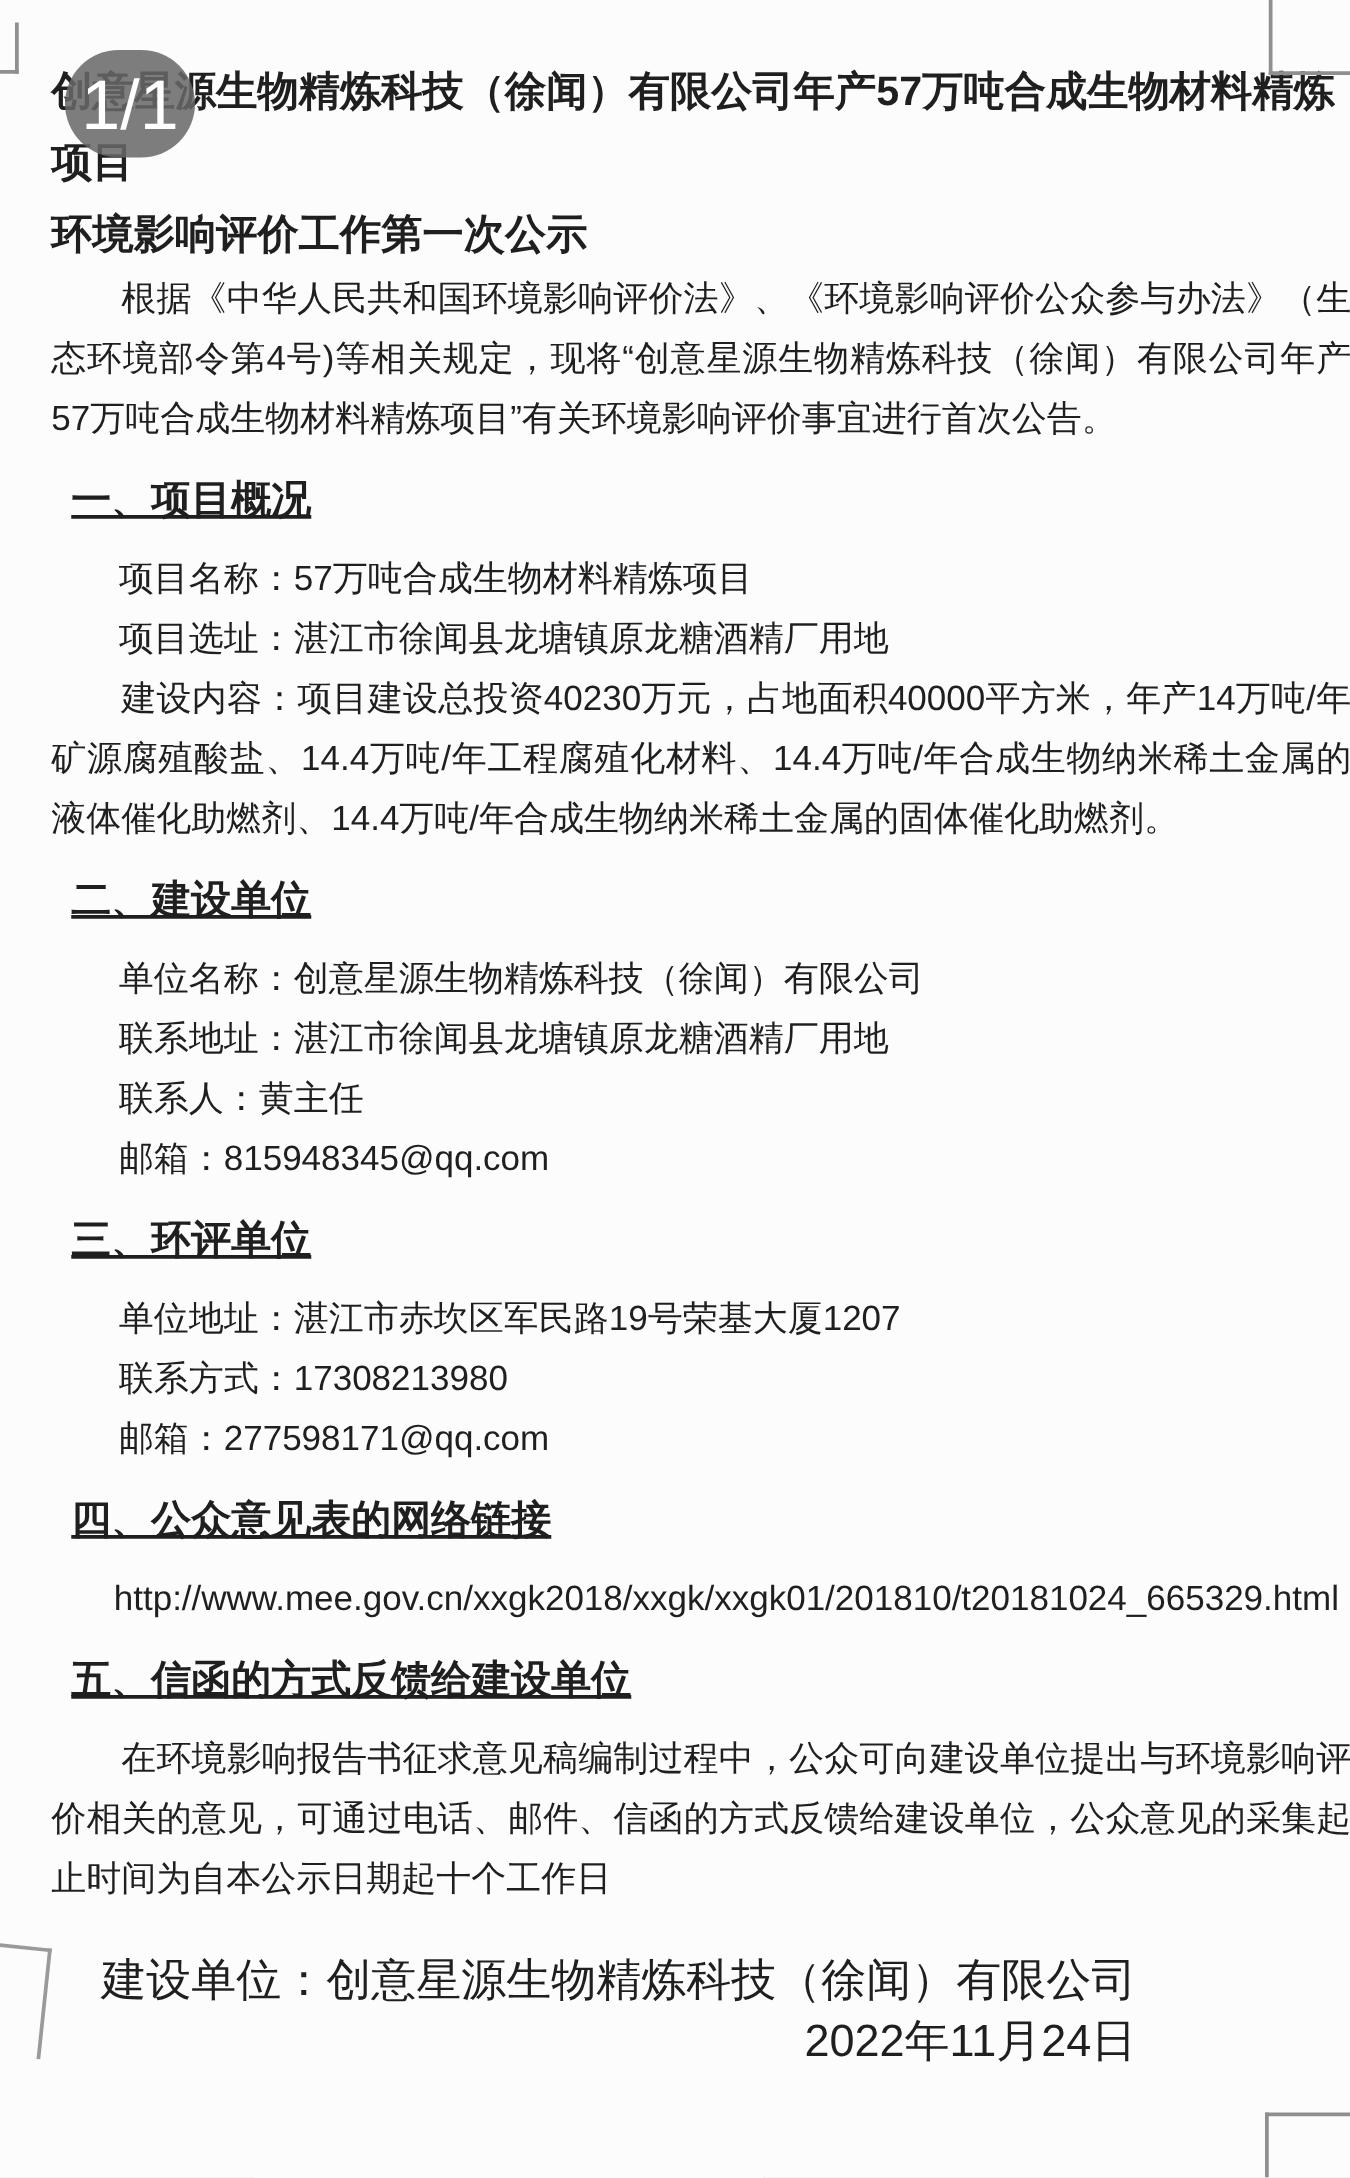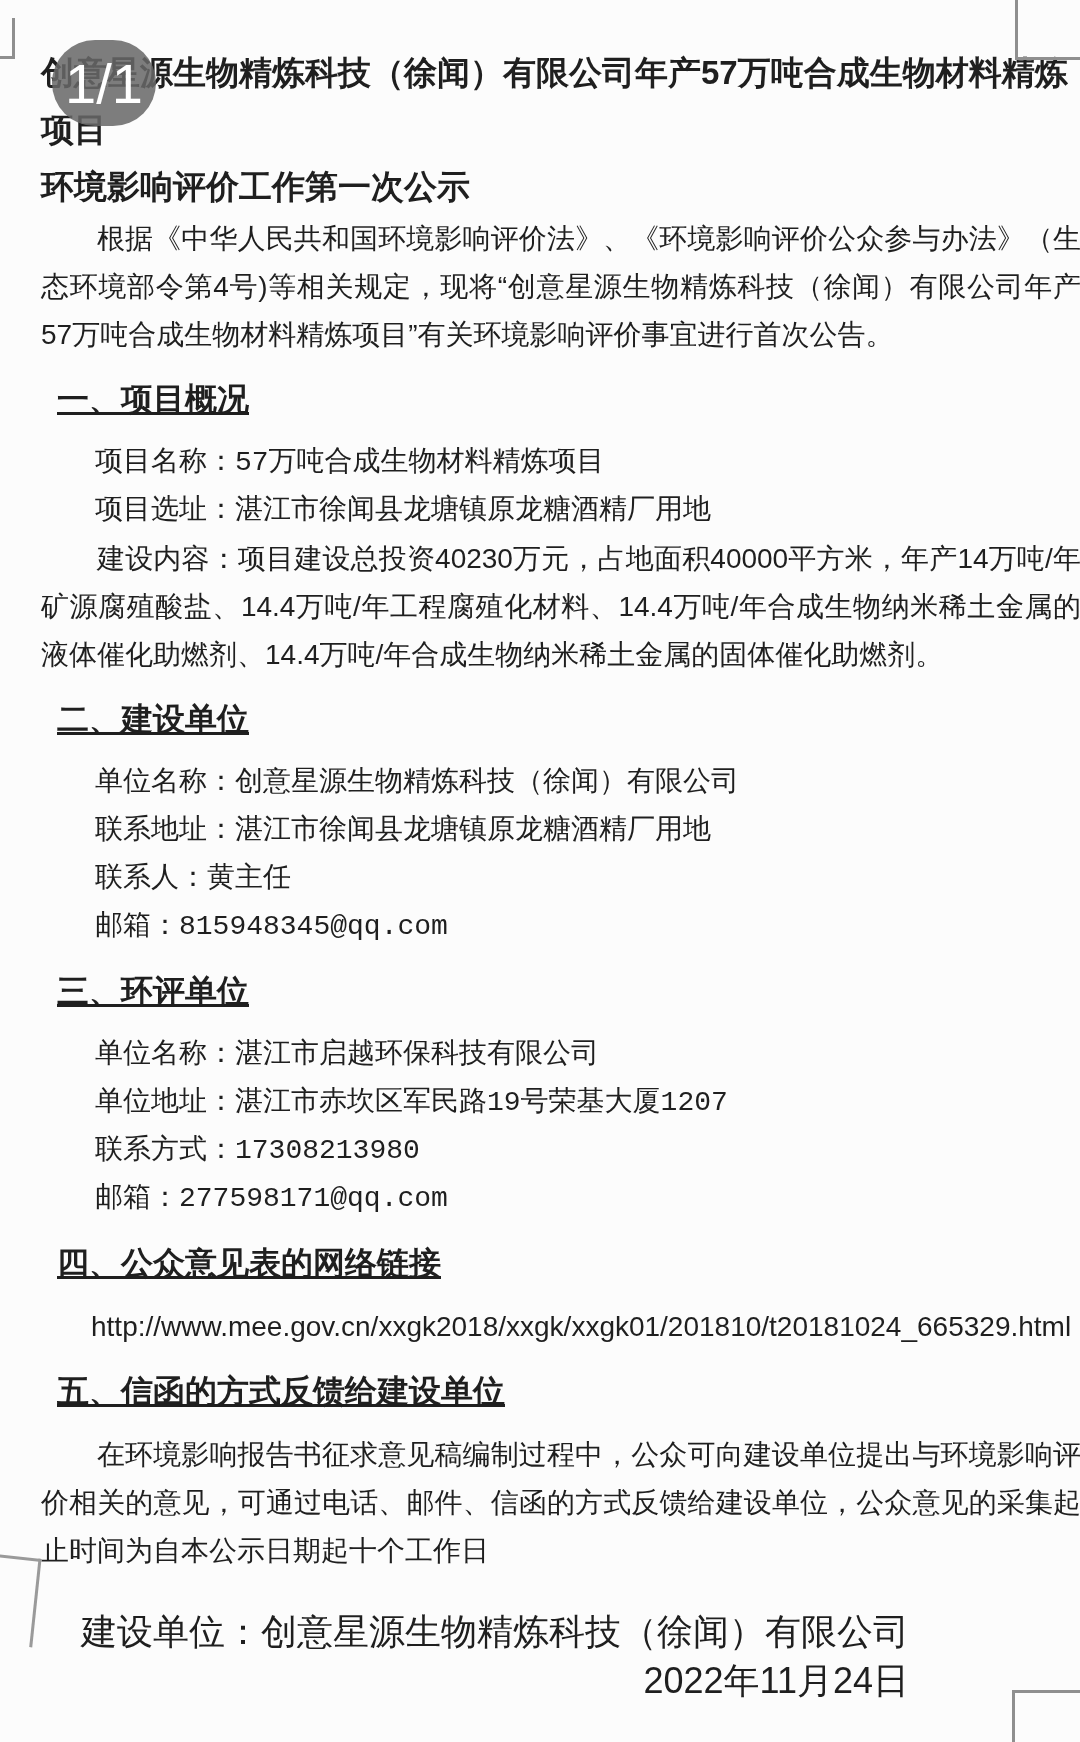--- a/index.html
+++ b/index.html
@@ -38,21 +38,20 @@
     font-weight: bold;
     line-height: 48px;
     margin: 16px;
     text-decoration: underline;
   }
 
   .item {
     font-size: 28px;
     line-height: 48px;
     padding-left: 54px;
-    font-family: Liberation Mono, monospace;
   }
 
   .link-line {
     font-size: 28px;
     line-height: 48px;
     padding-left: 50px;
     letter-spacing: 0px;
     white-space: nowrap;
   }
 
@@ -127,21 +126,20 @@
     <div class="item">项目选址：湛江市徐闻县龙塘镇原龙糖酒精厂用地</div>
     <p class="para indent">建设内容：项目建设总投资40230万元，占地面积40000平方米，年产14万吨/年矿源腐殖酸盐、14.4万吨/年工程腐殖化材料、14.4万吨/年合成生物纳米稀土金属的液体催化助燃剂、14.4万吨/年合成生物纳米稀土金属的固体催化助燃剂。</p>
 
     <h2 class="heading">二、建设单位</h2>
     <div class="item">单位名称：创意星源生物精炼科技（徐闻）有限公司</div>
     <div class="item">联系地址：湛江市徐闻县龙塘镇原龙糖酒精厂用地</div>
     <div class="item">联系人：黄主任</div>
     <div class="item">邮箱：815948345@qq.com</div>
 
     <h2 class="heading">三、环评单位</h2>
-    <div class="item">单位名称：湛江市启越环保科技有限公司</div>
     <div class="item">单位地址：湛江市赤坎区军民路19号荣基大厦1207</div>
     <div class="item">联系方式：17308213980</div>
     <div class="item">邮箱：277598171@qq.com</div>
 
     <h2 class="heading">四、公众意见表的网络链接</h2>
     <div class="link-line">http://www.mee.gov.cn/xxgk2018/xxgk/xxgk01/201810/t20181024_665329.html</div>
 
     <h2 class="heading">五、信函的方式反馈给建设单位</h2>
     <p class="para indent">在环境影响报告书征求意见稿编制过程中，公众可向建设单位提出与环境影响评价相关的意见，可通过电话、邮件、信函的方式反馈给建设单位，公众意见的采集起止时间为自本公示日期起十个工作日</p>
 

